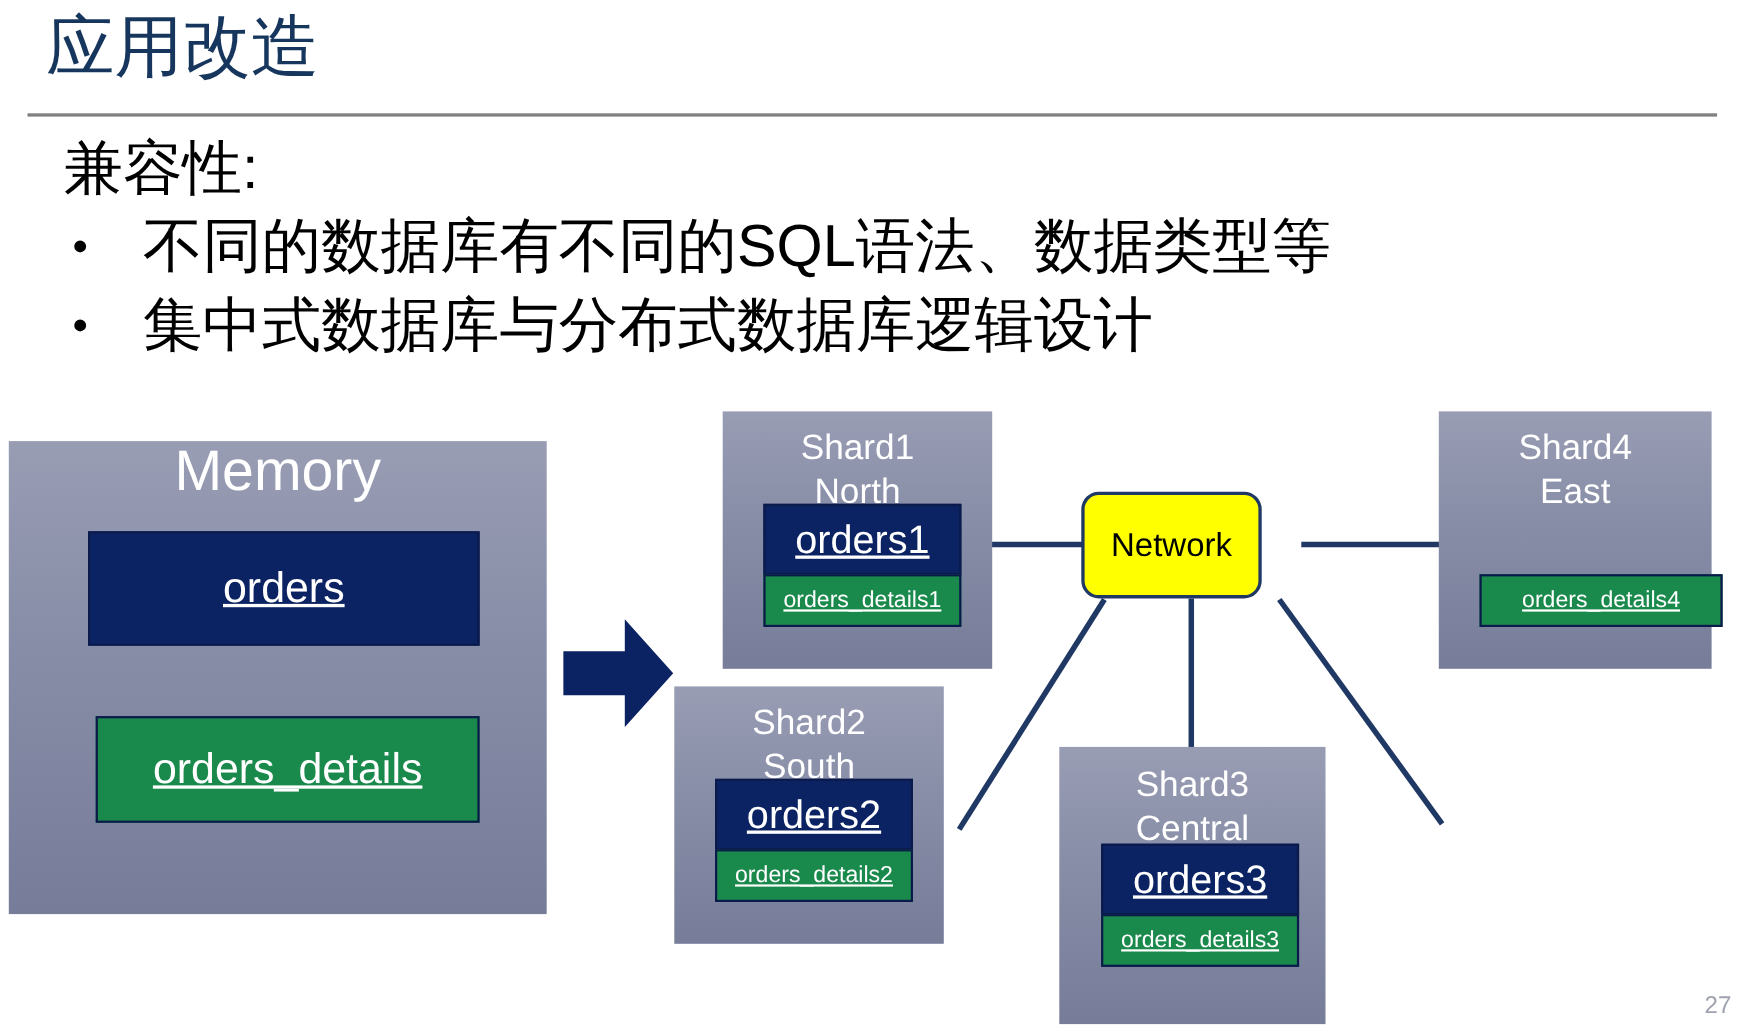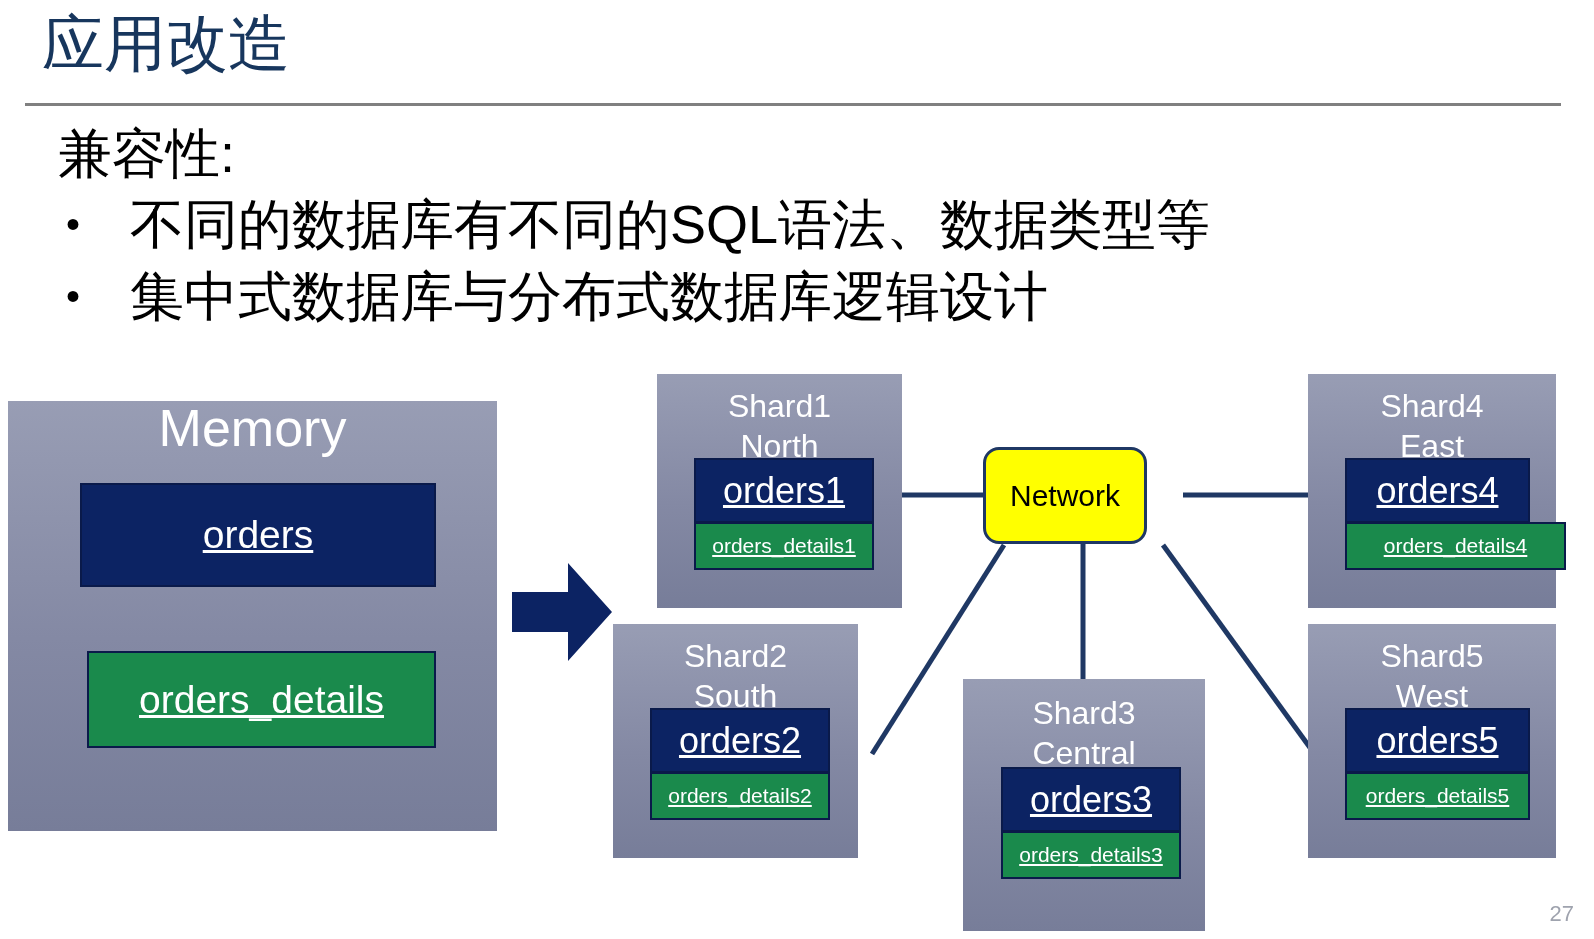--- a/index.html
+++ b/index.html
@@ -255,30 +255,21 @@
     </div>
     <div class="tbl tbl-main" id="s3-orders">orders3</div>
     <div class="tbl tbl-detail" id="s3-details">orders_details3</div>
   </div>
 
   <div class="panel" id="panel-shard4">
     <div class="panel-title">
       <span>Shard4</span><br>
       <span>East</span>
     </div>
-    <div class="tbl tbl-main" id="s4-orders">orders4</div>
     <div class="tbl tbl-detail" id="s4-details">orders_details4</div>
   </div>
 
-  <div class="panel" id="panel-shard5">
-    <div class="panel-title">
-      <span>Shard5</span><br>
-      <span>West</span>
-    </div>
-    <div class="tbl tbl-main" id="s5-orders">orders5</div>
-    <div class="tbl tbl-detail" id="s5-details">orders_details5</div>
-  </div>
 
   <div id="node-network">Network</div>
 
 </div>
 
 <div id="page-number">27</div>
 
 </body></html>

